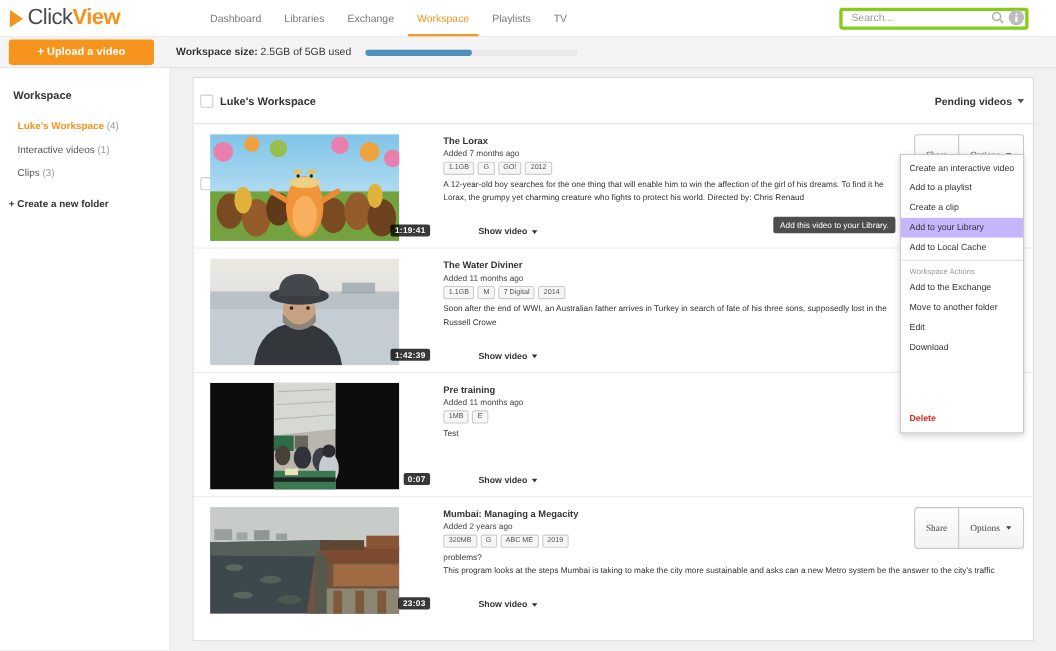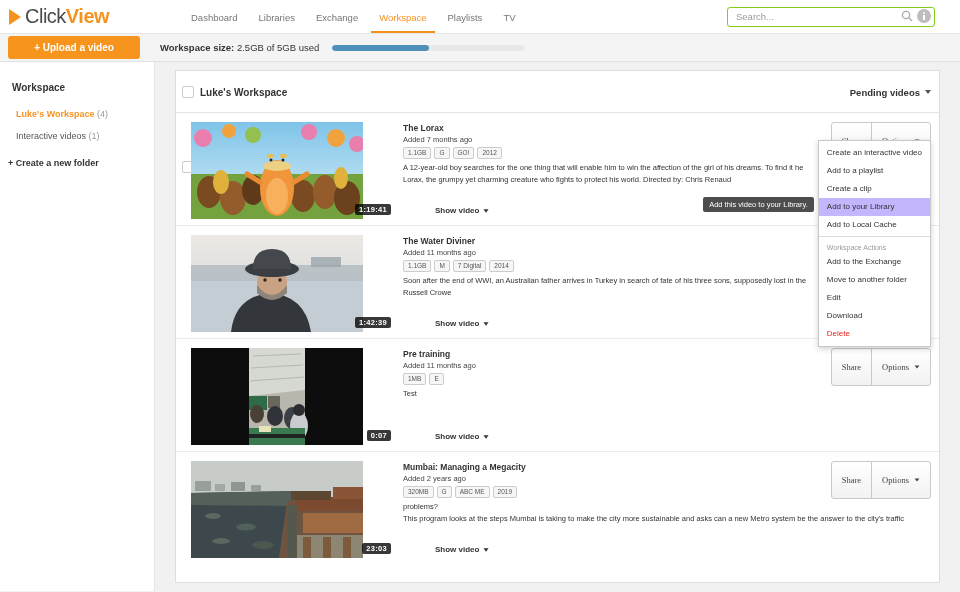--- a/index.html
+++ b/index.html
@@ -12,21 +12,21 @@
   .logo { display:flex; align-items:center; padding-left:9px; width:155px; }
   .logo-tri { width:0; height:0; border-left:12px solid #f6921e;
     border-top:8px solid transparent; border-bottom:8px solid transparent; margin-right:4px; }
   .logo-click { font-size:20px; color:#4b4b4d; letter-spacing:-0.5px; }
   .logo-view { font-size:20px; color:#f6921e; font-weight:bold; letter-spacing:-0.5px; }
   .nav-items { display:flex; align-items:flex-end; gap:5px; margin-left:28px; }
   .nav-item { font-size:9.5px; color:#777; padding:11px 8px 8px;
     border-bottom:2px solid transparent; cursor:pointer; }
   .nav-item.active { color:#f6921e; border-bottom-color:#f6921e; }
   .searchbox { margin-left:auto; margin-right:25px; align-self:center; position:relative; }
-  .searchbox input { width:208px; height:20px; border:1px solid #84cc16; border-radius:3px;
+  .searchbox input { width:172px; height:20px; border:3px solid #84cc16; border-radius:3px;
     font-size:9.5px; padding:0 38px 0 8px; color:#333; outline:none;
     font-family:"Liberation Sans","DejaVu Sans",sans-serif; }
   .searchbox input::placeholder { color:#9a9a9a; }
   .search-ic { position:absolute; right:22px; top:4px; width:12px; height:12px; }
   .info-ic { position:absolute; right:4px; top:3px; width:14px; height:14px; border-radius:50%;
     background:#bdbdbd; }
   .info-ic::before { content:""; position:absolute; left:6px; top:3px; width:2px; height:2px;
     background:#fff; border-radius:50%; }
   .info-ic::after { content:""; position:absolute; left:6px; top:6px; width:2px; height:5px;
     background:#fff; }
@@ -97,21 +97,21 @@
   .btn-options { border-radius:0 3px 3px 0; margin-left:-1px; }
   .btn .caret { transform:scale(0.8); border-top-color:#444; }
 
   
   .menu { position:absolute; top:18px; right:0; min-width:112px; background:#fff;
     border:1px solid #c8c8c8; box-shadow:0 2px 6px rgba(0,0,0,0.18); padding:3px 0;
     z-index:100; }
   .menu-item { font-size:8px; color:#333; padding:4px 8px; line-height:10px;
     white-space:nowrap; cursor:pointer; }
   .menu-item.highlight { background:#c4b5fd; }
-  .menu-item.danger { color:#e2231a; font-weight:normal; }
+  .menu-item.danger { color:#e2231a; font-weight:bold;margin-top:47px; }
   .menu-divider { border-top:1px solid #ddd; margin:2px 0; }
   .menu-label { font-size:7px; color:#999; padding:4px 8px 1px; line-height:9px; white-space:nowrap; }
   .tooltip { position:absolute; right:calc(100% + 5px); top:56px; background:#4d4d4d; color:#fff;
     font-size:7.5px; padding:3px 6px; border-radius:2px; white-space:nowrap; }
 </style>
 </head>
 <body>
 
 <div class="topnav">
   <div class="logo">
@@ -152,20 +152,24 @@
 
   <div class="sidebar">
     <div class="sb-title">Workspace</div>
     <div class="sb-item active">
       <span>Luke's Workspace</span>
       <span class="cnt">(4)</span>
     </div>
     <div class="sb-item">
       <span>Interactive videos</span>
       <span class="cnt">(1)</span>
+    </div>
+    <div class="sb-item">
+      <span>Clips</span>
+      <span class="cnt">(3)</span>
     </div>
     <div class="sb-create">+ Create a new folder</div>
   </div>
 
   <div class="main">
     <div class="card">
 
       <div class="card-header">
         <span class="checkbox"></span>
         <span class="card-title">Luke's Workspace</span>

